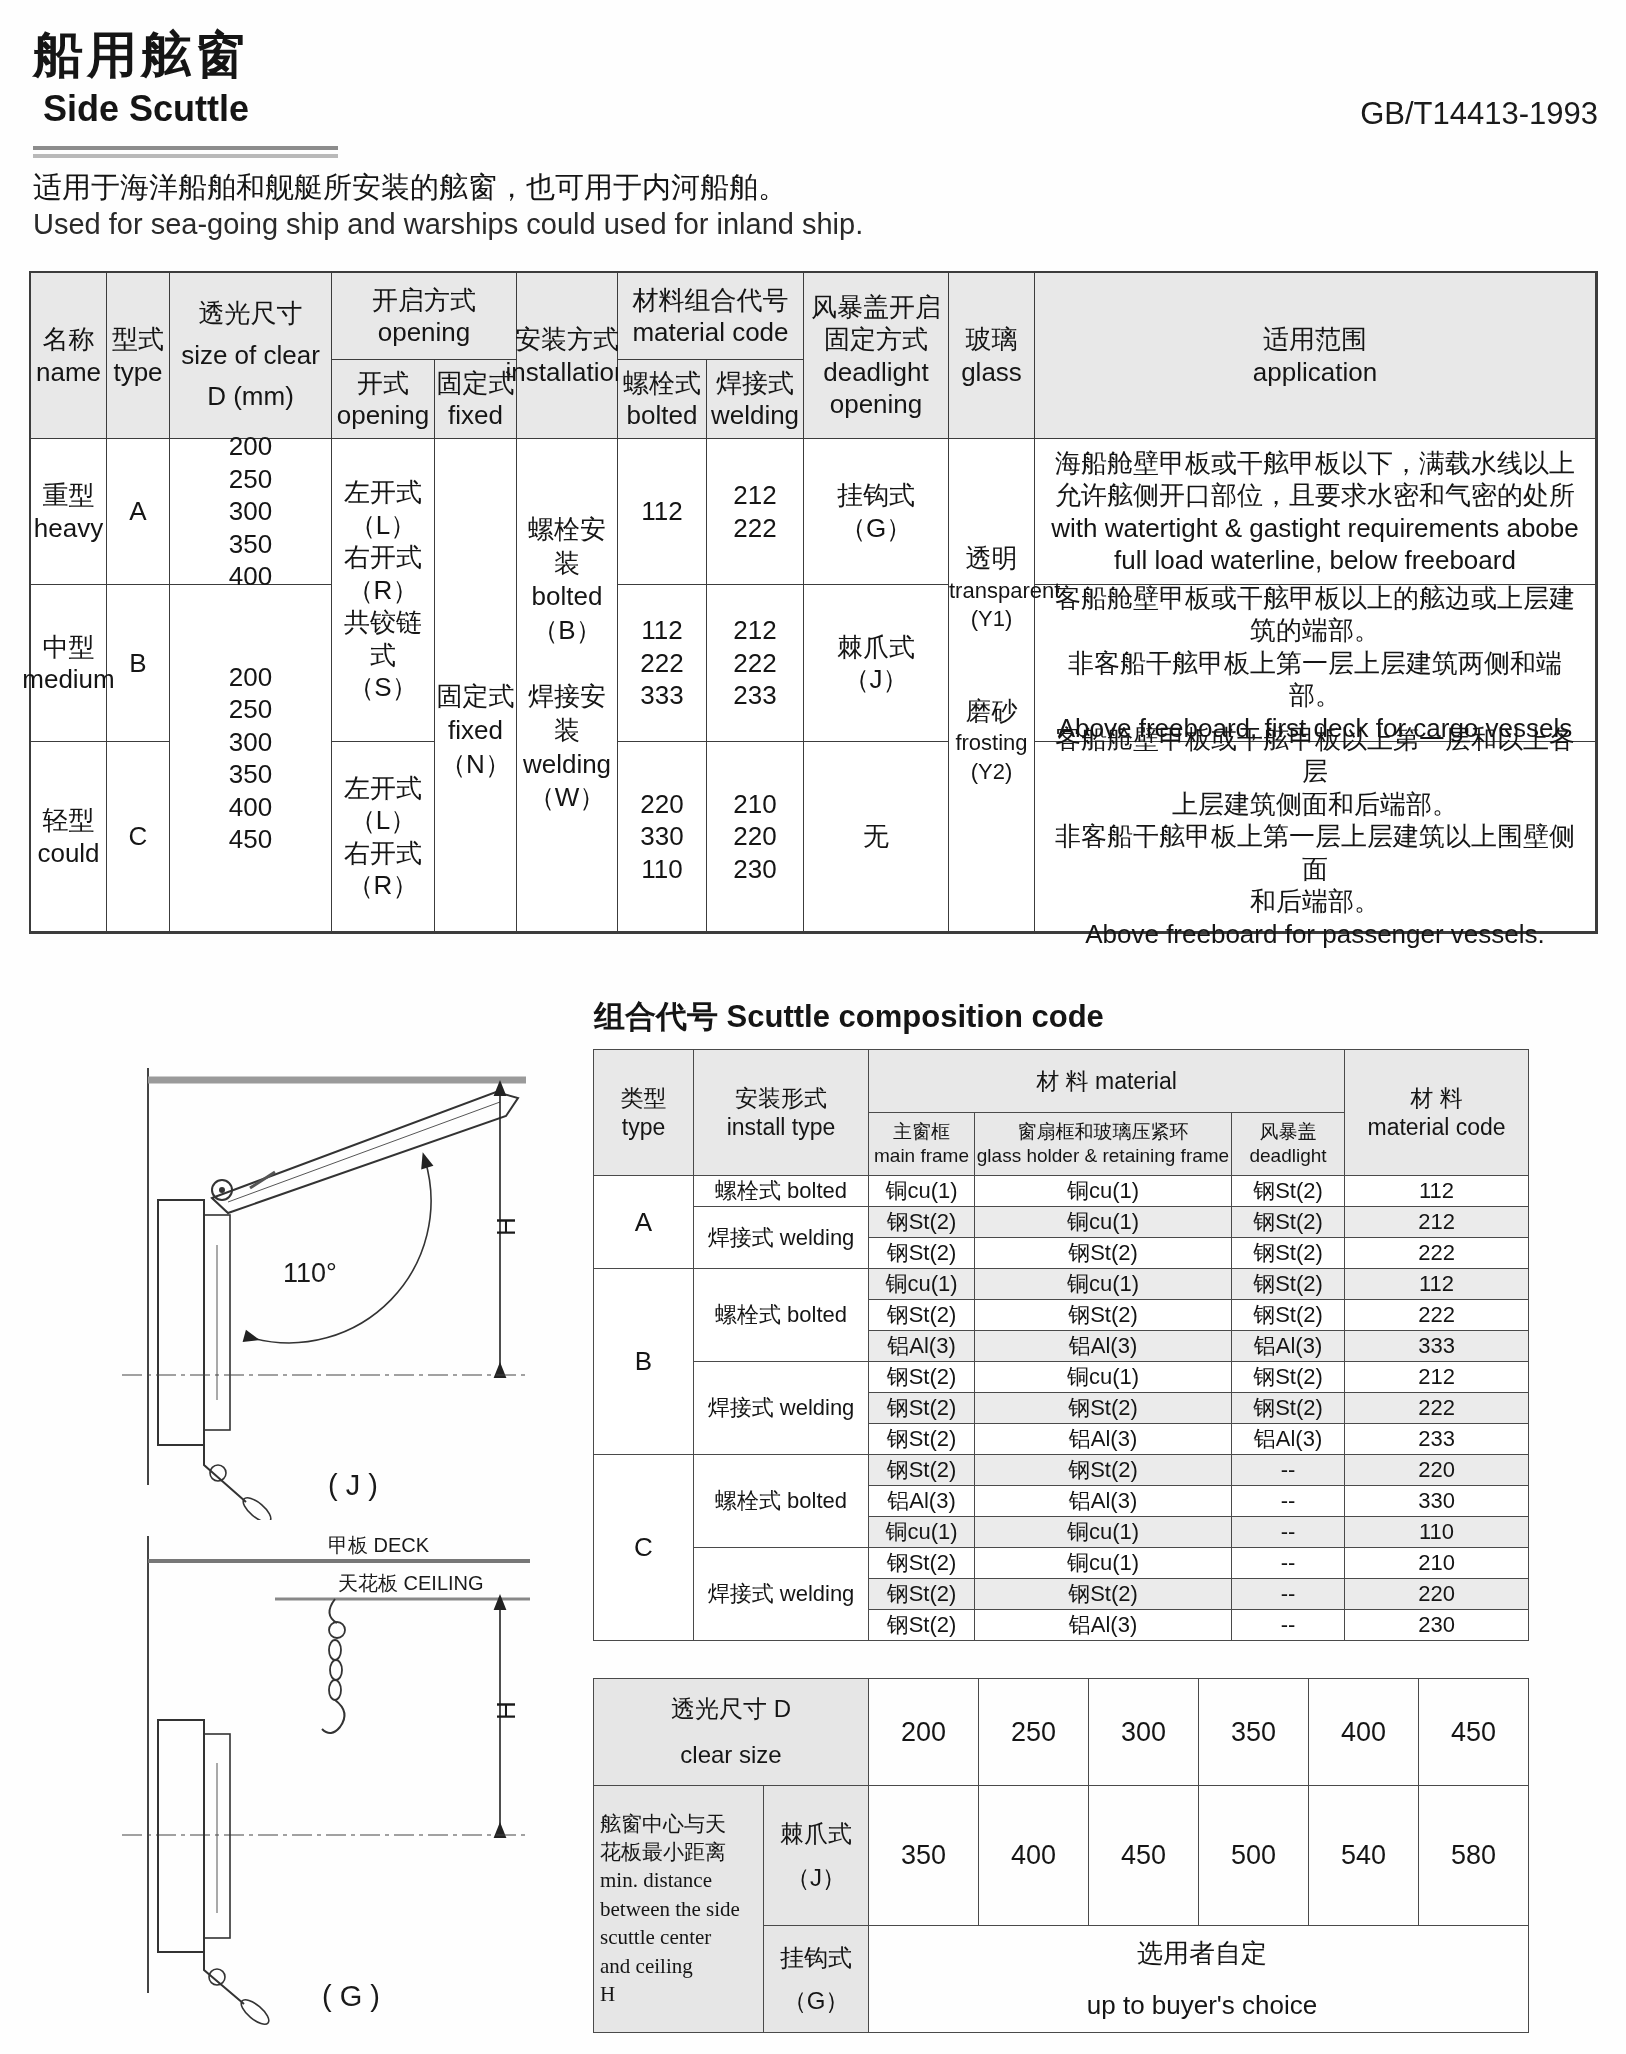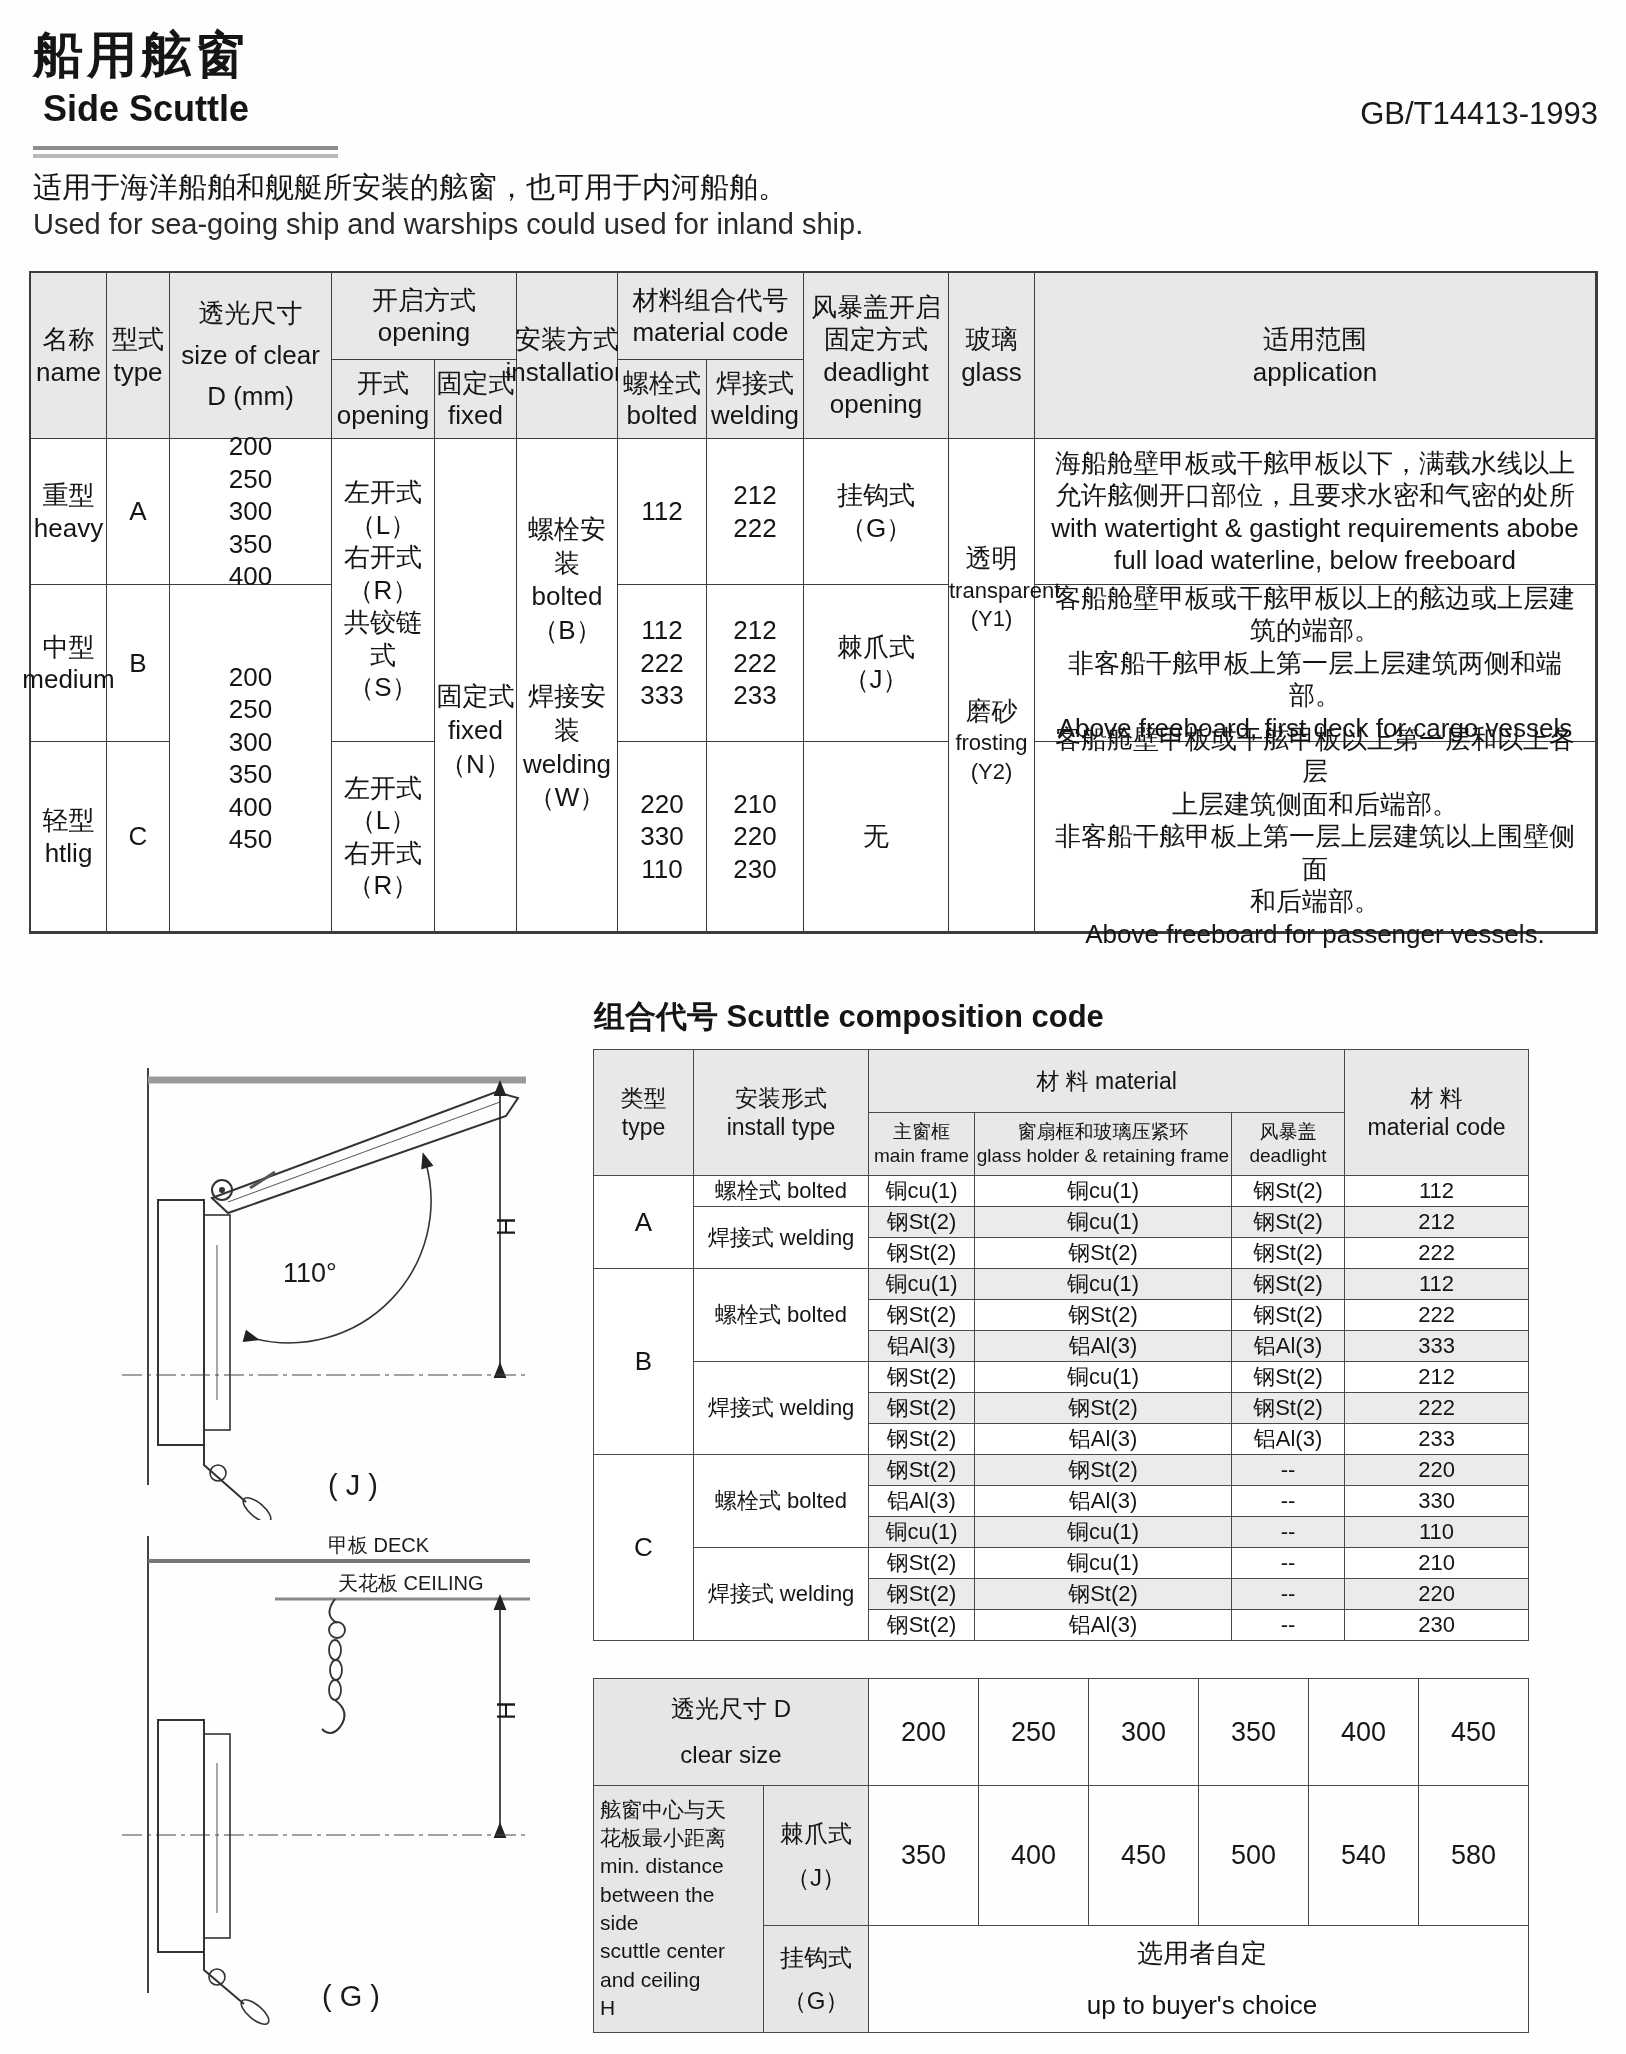--- a/index.html
+++ b/index.html
@@ -47,21 +47,21 @@
   .ct tr.data-row td{height:30px;}
   .ct td.d{background:#ffffff;}
   .ct tr.stripe td.d{background:#ebebeb;}
   .ct td.install-cell{font-size:22px;background:#fff;}
   .ct td.type-cell{font-size:26px;background:#fff;}
 
   
   .dt{position:absolute;left:593px;top:1678px;width:935px;table-layout:fixed;}
   .dt td{border:1px solid #4a4a4a;text-align:center;font-size:27px;white-space:pre-line;}
   .dt .lbl{background:#e6e6e6;font-size:24px;line-height:1.3;margin-left:44px;}
-  .dt .mdl{background:#e6e6e6;font-size:21px;text-align:left;padding:4px 6px;line-height:1.35;}
+  .dt .mdl{background:#e6e6e6;font-size:21px;text-align:left;padding:4px 6px;line-height:1.35;font-family:Liberation Serif, serif;}
   .dt .wide{line-height:2.0;font-size:26px;padding-left:8px;}
 
   
   .svg-wrap{position:absolute;}
   svg text{font-family:"Liberation Sans","DejaVu Sans",sans-serif;fill:#1a1a1a;}
 </style>
 </head>
 <body>
 
 <div id="page">
@@ -104,21 +104,21 @@
     <div class="hd" style="grid-area:1/10/3/11">玻璃
 glass</div>
     <div class="hd" style="grid-area:1/11/3/12">适用范围
 application</div>
 
     <div style="grid-area:3/1/4/2">重型
 heavy</div>
     <div style="grid-area:4/1/5/2">中型
 medium</div>
     <div style="grid-area:5/1/6/2">轻型
-htlig</div>
+could</div>
     <div style="grid-area:3/2/4/3">A</div>
     <div style="grid-area:4/2/5/3">B</div>
     <div style="grid-area:5/2/6/3">C</div>
     <div class="lh-tight" style="grid-area:3/3/4/4">200
 250
 300
 350
 400</div>
     <div class="lh-spread6" style="grid-area:4/3/6/4">200
 250

